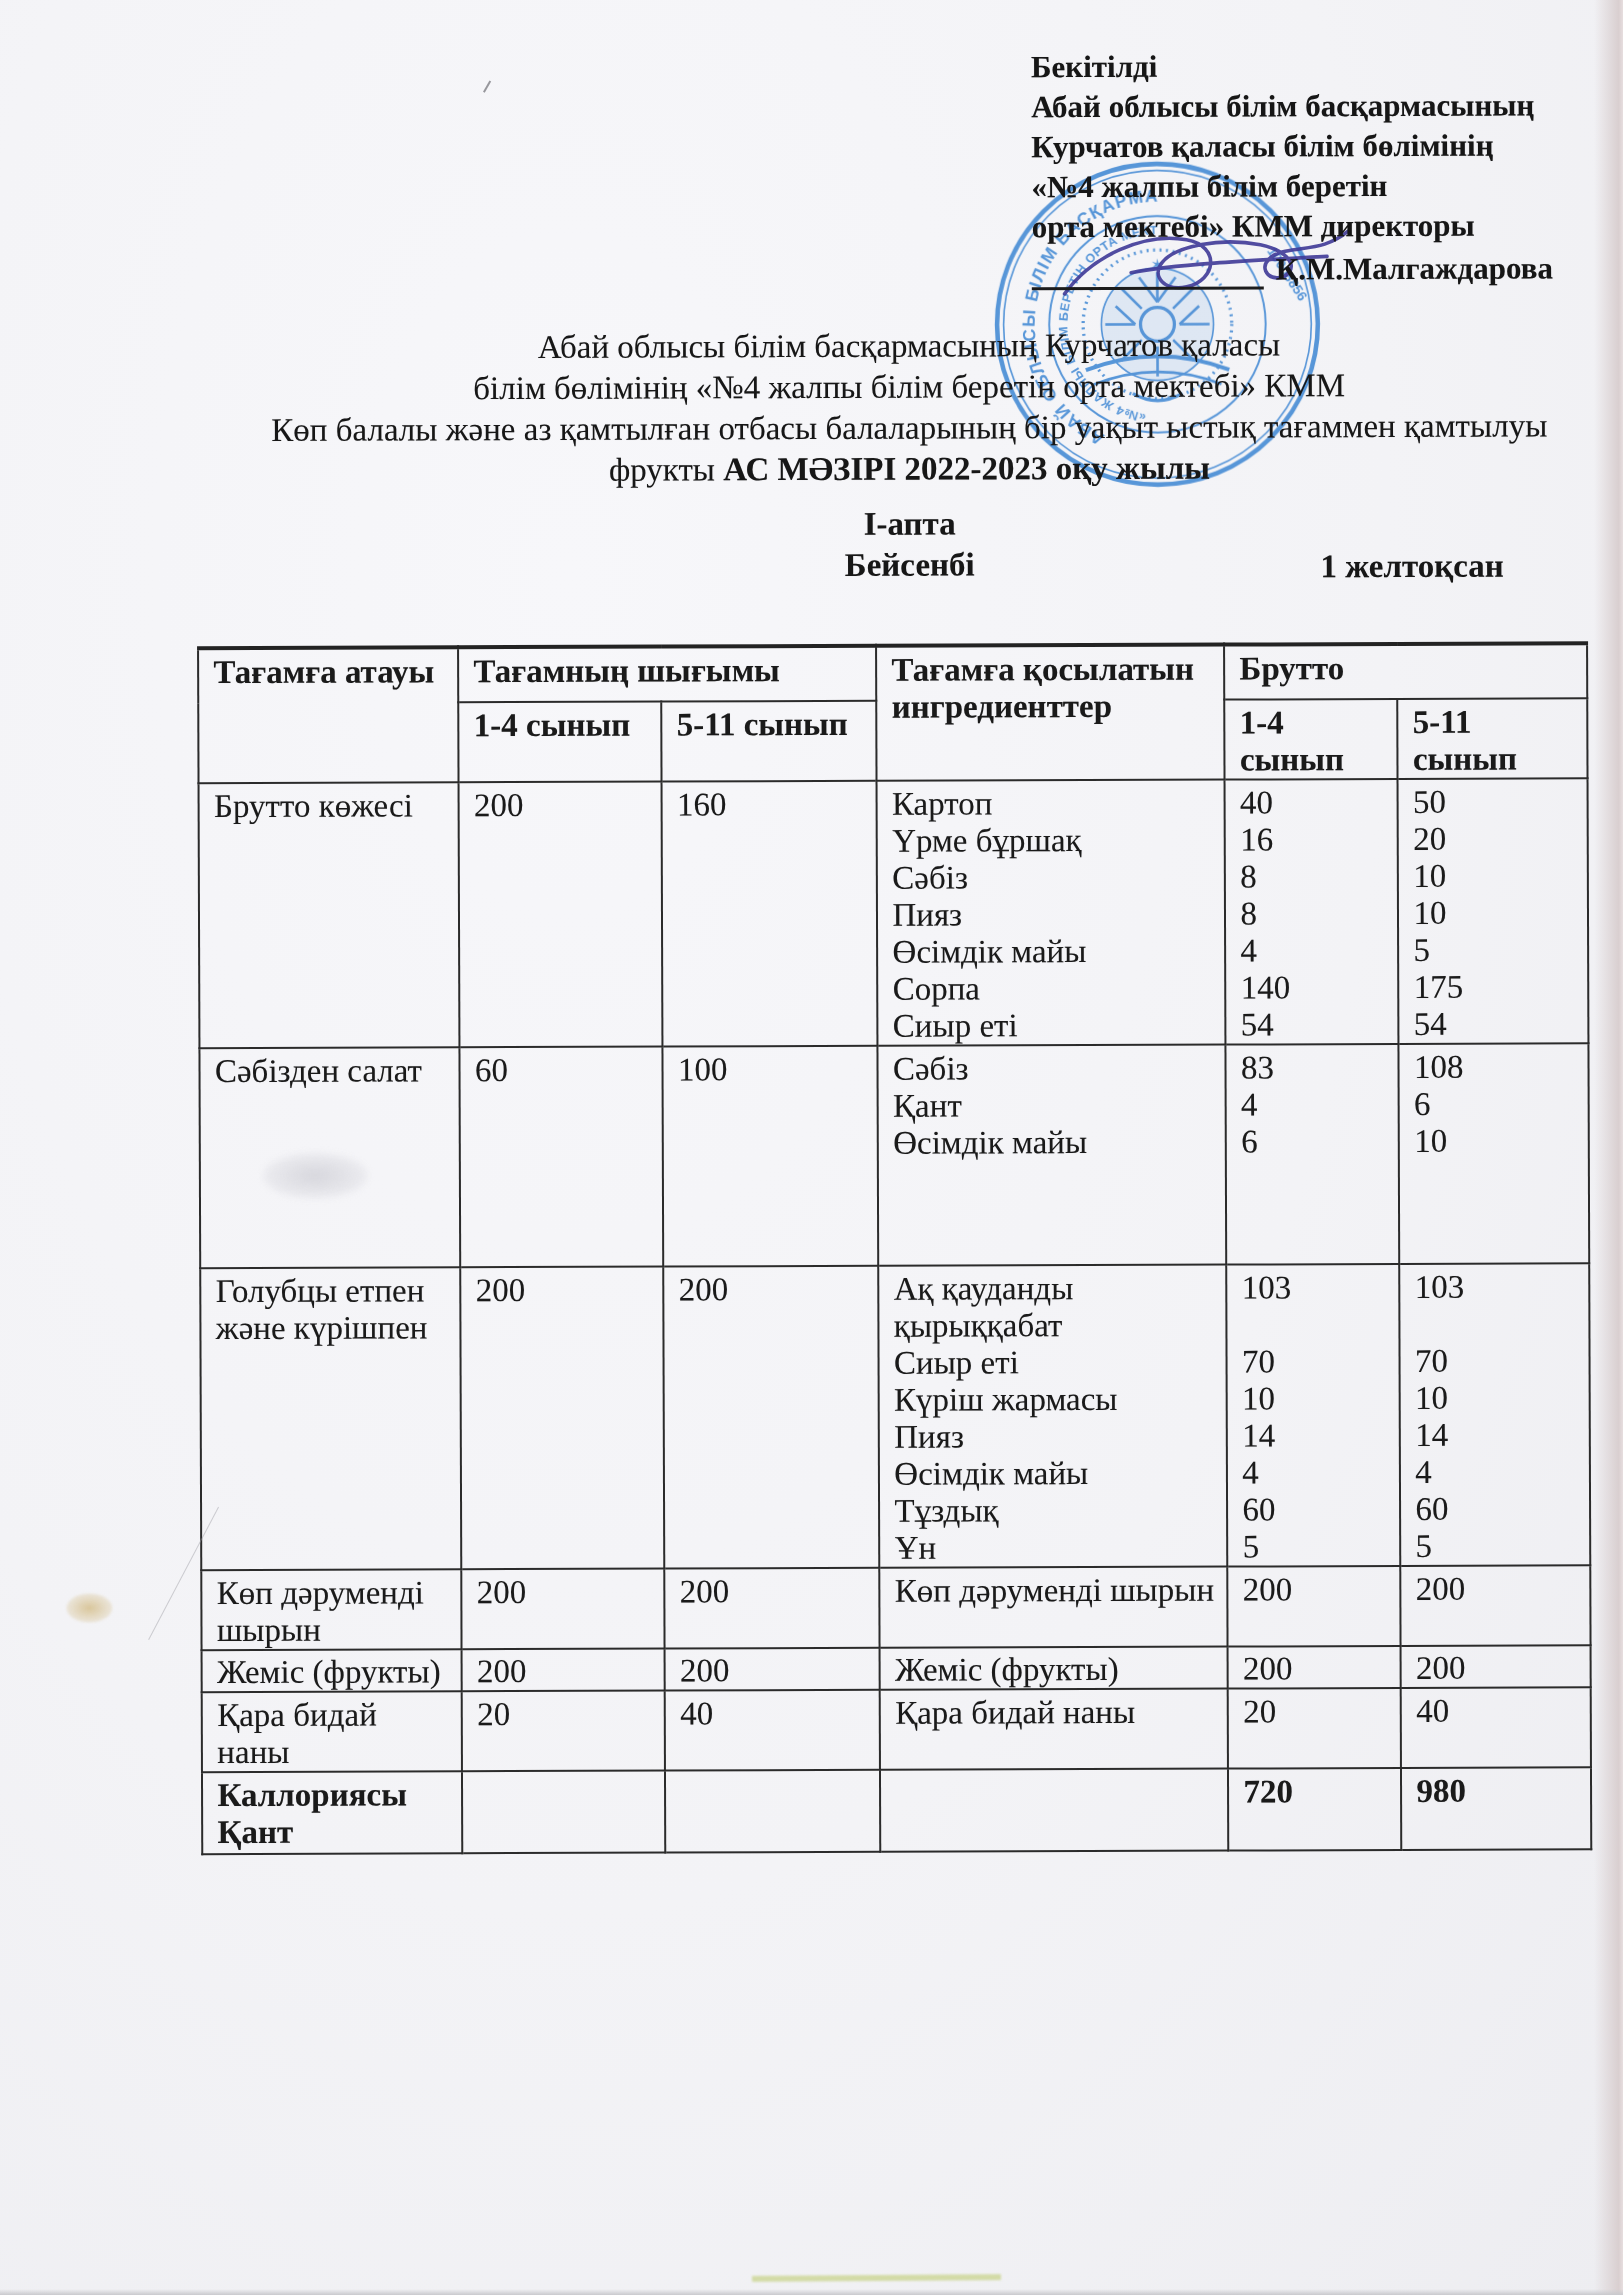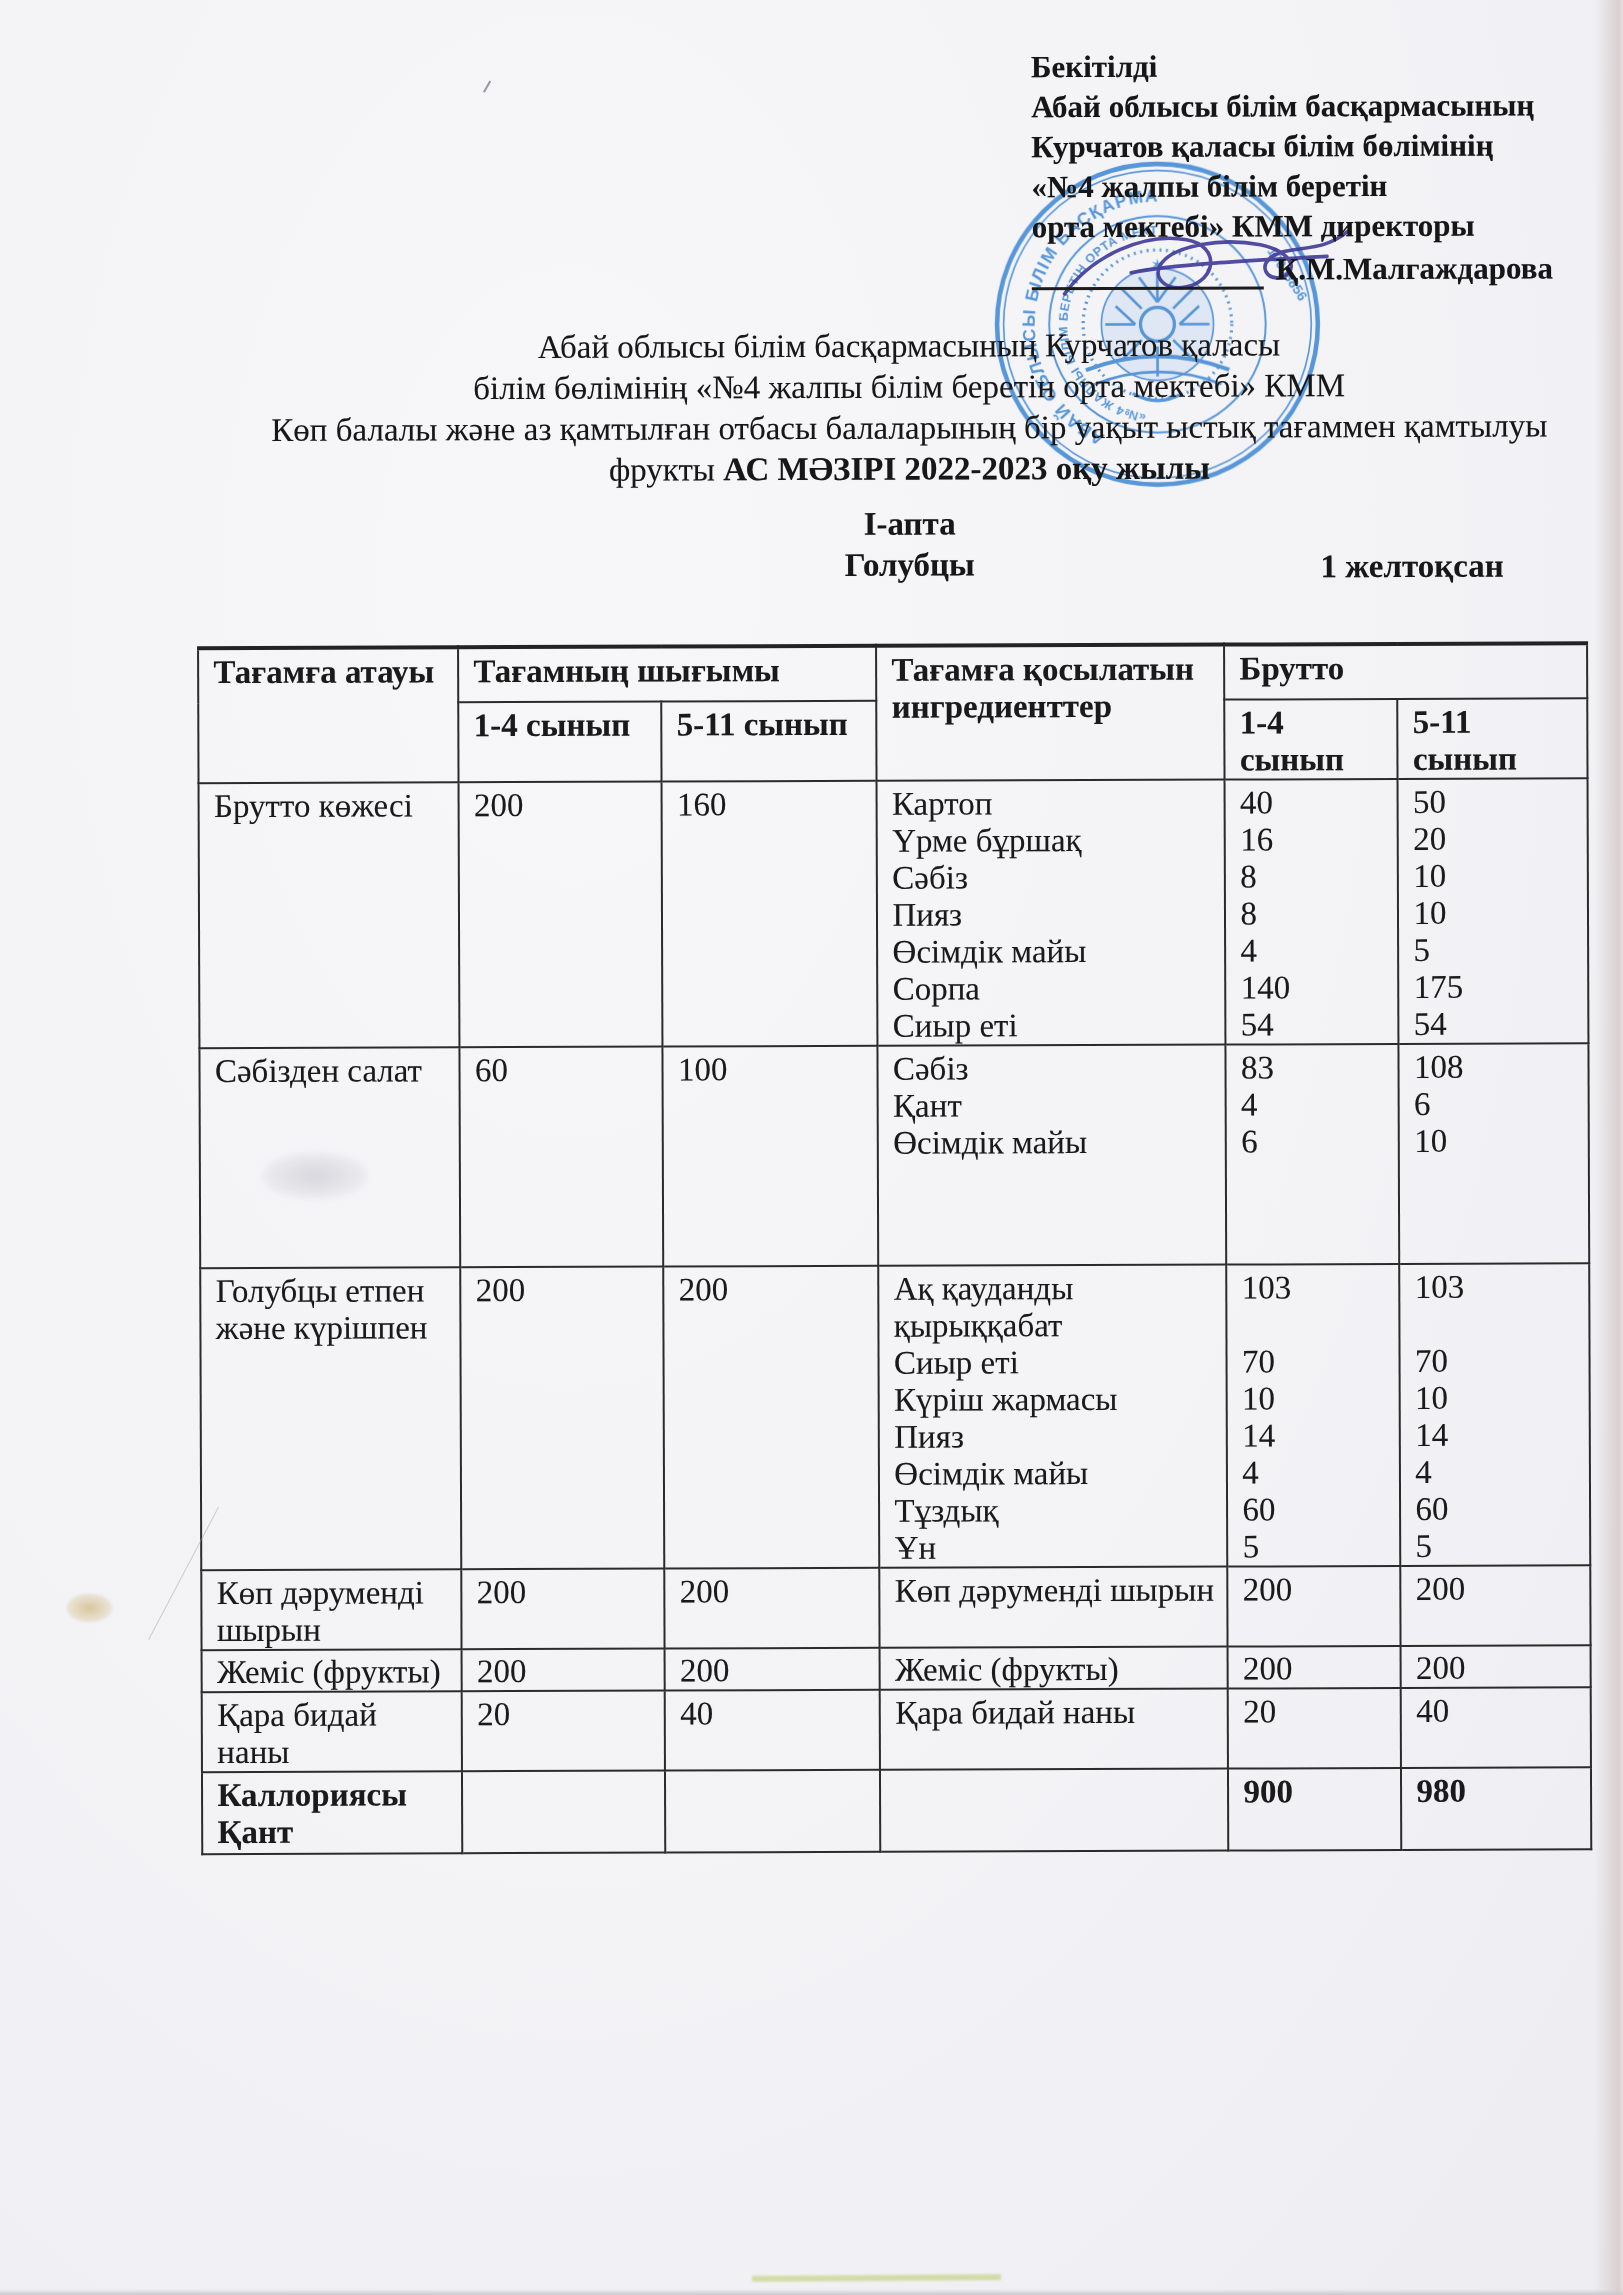--- a/index.html
+++ b/index.html
@@ -153,21 +153,21 @@
 
   <div class="title">
     <div>Абай облысы білім басқармасының Курчатов қаласы</div>
     <div>білім бөлімінің «№4 жалпы білім беретін орта мектебі» КММ</div>
     <div>Көп балалы және аз қамтылған отбасы балаларының бір уақыт ыстық тағаммен қамтылуы</div>
     <div>
       <span>фрукты </span><span class="b">АС МӘЗІРІ 2022-2023 оқу жылы</span>
     </div>
     <div class="week">І-апта</div>
     <div class="day-row">
-      <span>Голубцы</span>
+      <span>Бейсенбі</span>
       <span class="date">1 желтоқсан</span>
     </div>
   </div>
 
   <table class="menu">
     <colgroup>
       <col style="width:260px">
           <col style="width:203px">
           <col style="width:215px">
       <col style="width:348px">
@@ -278,21 +278,21 @@
       <td>40</td>
       <td class="lines">Қара бидай наны</td>
       <td class="lines">20</td>
       <td class="lines">40</td>
     </tr>
     <tr class="r7 bold-row">
       <td class="pr">Каллориясы Қант</td>
       <td></td>
       <td></td>
       <td class="lines"></td>
-      <td class="lines">900</td>
+      <td class="lines">720</td>
       <td class="lines">980</td>
     </tr>
     </tbody>
   </table>
 
   <div class="scratch"></div>
   <div class="spot-tan"></div>
   <div class="smudge"></div>
   <div class="pen-tick"></div>
  </div>

